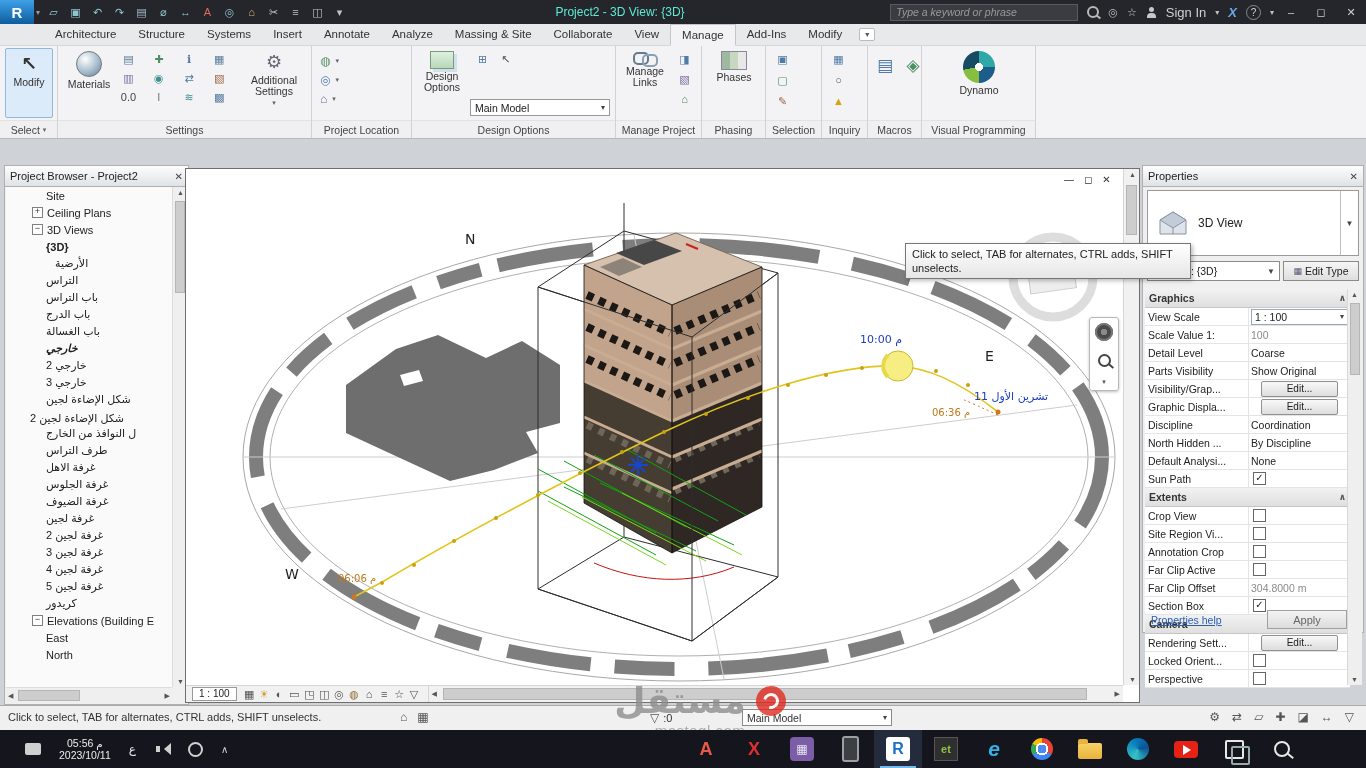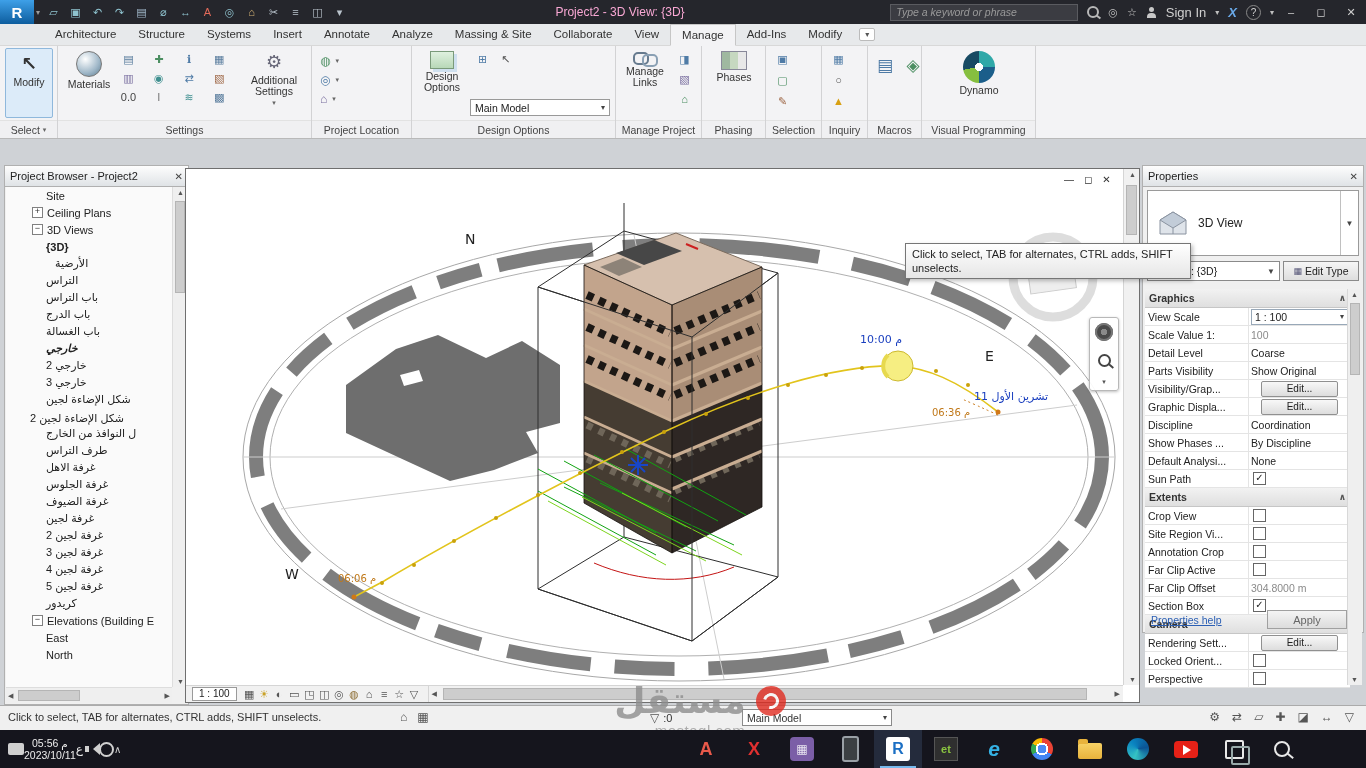--- a/index.html
+++ b/index.html
@@ -5,21 +5,21 @@
   html,body{margin:0;padding:0;}
   body{position:relative;width:1366px;height:768px;overflow:hidden;background:#cfd2d6;
        font-family:"Liberation Sans","DejaVu Sans",sans-serif;font-size:11px;color:#222;}
 
   
   .titlebar{position:absolute;left:0;top:0;width:1366px;height:24px;background:#25262c;display:flex;align-items:center;color:#c9c9c9;z-index:40;}
   .app-btn{width:34px;height:24px;background:linear-gradient(#3ea0e8,#0d5d9e);color:#fff;font-weight:bold;font-size:15px;display:flex;align-items:center;justify-content:center;}
   .app-caret{font-size:8px;color:#9a9a9a;margin:0 4px 0 2px;}
   .qat{display:flex;align-items:center;gap:3px;}
   .qicon{width:19px;height:18px;display:flex;align-items:center;justify-content:center;font-size:11px;}
-  .tb-title{position:absolute;left:620px;transform:translateX(-50%);top:0;height:24px;line-height:24px;color:#f9a8d4;font-size:12px;white-space:nowrap;}
+  .tb-title{position:absolute;left:620px;transform:translateX(-50%);top:0;height:24px;line-height:24px;color:#5eead4;font-size:12px;white-space:nowrap;}
   .tbr{position:absolute;right:92px;top:0;height:24px;display:flex;align-items:center;gap:9px;}
   .searchbox{width:176px;height:15px;background:#3b3c42;border:1px solid #5a5b60;display:flex;align-items:center;padding:0 5px;overflow:hidden;}
   .ph{color:#9a9a9a;font-style:italic;font-size:10.5px;white-space:nowrap;}
   .mag{width:8px;height:8px;border:2px solid #b8b8b8;border-radius:50%;position:relative;display:inline-block;}
   .mag::after{content:"";position:absolute;width:5px;height:2px;background:#b8b8b8;right:-4px;bottom:-2px;transform:rotate(40deg);}
   .tbi{color:#c0c0c0;font-size:11px;}
   .person{width:11px;height:11px;position:relative;display:inline-block;}
   .person::before{content:"";position:absolute;left:3px;top:0;width:5px;height:5px;border-radius:50%;background:#c8c8c8;}
   .person::after{content:"";position:absolute;left:1px;top:6px;width:9px;height:5px;border-radius:4px 4px 0 0;background:#c8c8c8;}
   .signin{font-size:13px;color:#d0d0d0;}
@@ -146,21 +146,21 @@
   
   .wm{position:absolute;left:555px;top:680px;width:290px;z-index:60;text-align:center;pointer-events:none;opacity:.8;}
   .wmrow{display:flex;align-items:center;justify-content:center;gap:10px;}
   .wmname{font-size:36px;font-weight:bold;color:#8e8e8e;font-family:"DejaVu Sans",sans-serif;}
   .wmlogo{width:30px;height:30px;border-radius:50%;background:#e02b20;position:relative;flex:none;}
   .wmlogo::after{content:"";position:absolute;inset:7px;border-radius:50%;border:3px solid #fff;border-left-color:rgba(255,255,255,0);transform:rotate(-30deg);box-sizing:border-box;}
   .wmsite{font-size:15px;color:#9c9c9c;margin-top:1px;letter-spacing:.5px;}
 
   
   .taskbar{position:absolute;left:0;top:730px;width:1366px;height:38px;background:#15151d;z-index:70;}
-  .tray{position:absolute;left:8px;top:0;height:38px;display:flex;align-items:center;gap:0;color:#d8d8d8;}
+  .tray{position:absolute;left:25px;top:0;height:38px;display:flex;align-items:center;gap:18px;color:#d8d8d8;}
   .note{width:16px;height:12px;background:#d0d0d0;border-radius:2px;position:relative;}
   .note::after{content:"";position:absolute;left:2px;bottom:-4px;border:4px solid transparent;border-top-color:#d0d0d0;border-left-width:2px;border-right-width:2px;}
   .clock{font-size:10.5px;line-height:12px;text-align:center;color:#ececec;}
   .lang{font-size:12px;color:#ececec;font-family:"DejaVu Sans",sans-serif;}
   .spk{position:relative;width:16px;height:16px;}
   .spk .s1{position:absolute;left:2px;top:5px;width:4px;height:6px;background:#d0d0d0;}
   .spk .s2{position:absolute;left:4px;top:2px;width:0;height:0;border:6px solid transparent;border-right:7px solid #d0d0d0;}
   .dev{width:11px;height:11px;border:2px solid #d0d0d0;border-radius:50%;}
   .chevu{font-size:10px;color:#d0d0d0;}
   #tkapps{position:absolute;left:682px;top:0;height:38px;display:flex;}
@@ -764,21 +764,21 @@
           <span class="ebtn">Edit...</span>
         </span>
       </div>
       <div class="prow">
         <span class="plab">Discipline</span>
         <span class="pval">
           <span class="vtx">Coordination</span>
         </span>
       </div>
       <div class="prow">
-        <span class="plab">Show Phases ...</span>
+        <span class="plab">North Hidden ...</span>
         <span class="pval">
           <span class="vtx">By Discipline</span>
         </span>
       </div>
       <div class="prow">
         <span class="plab">Default Analysi...</span>
         <span class="pval">
           <span class="vtx">None</span>
         </span>
       </div>

